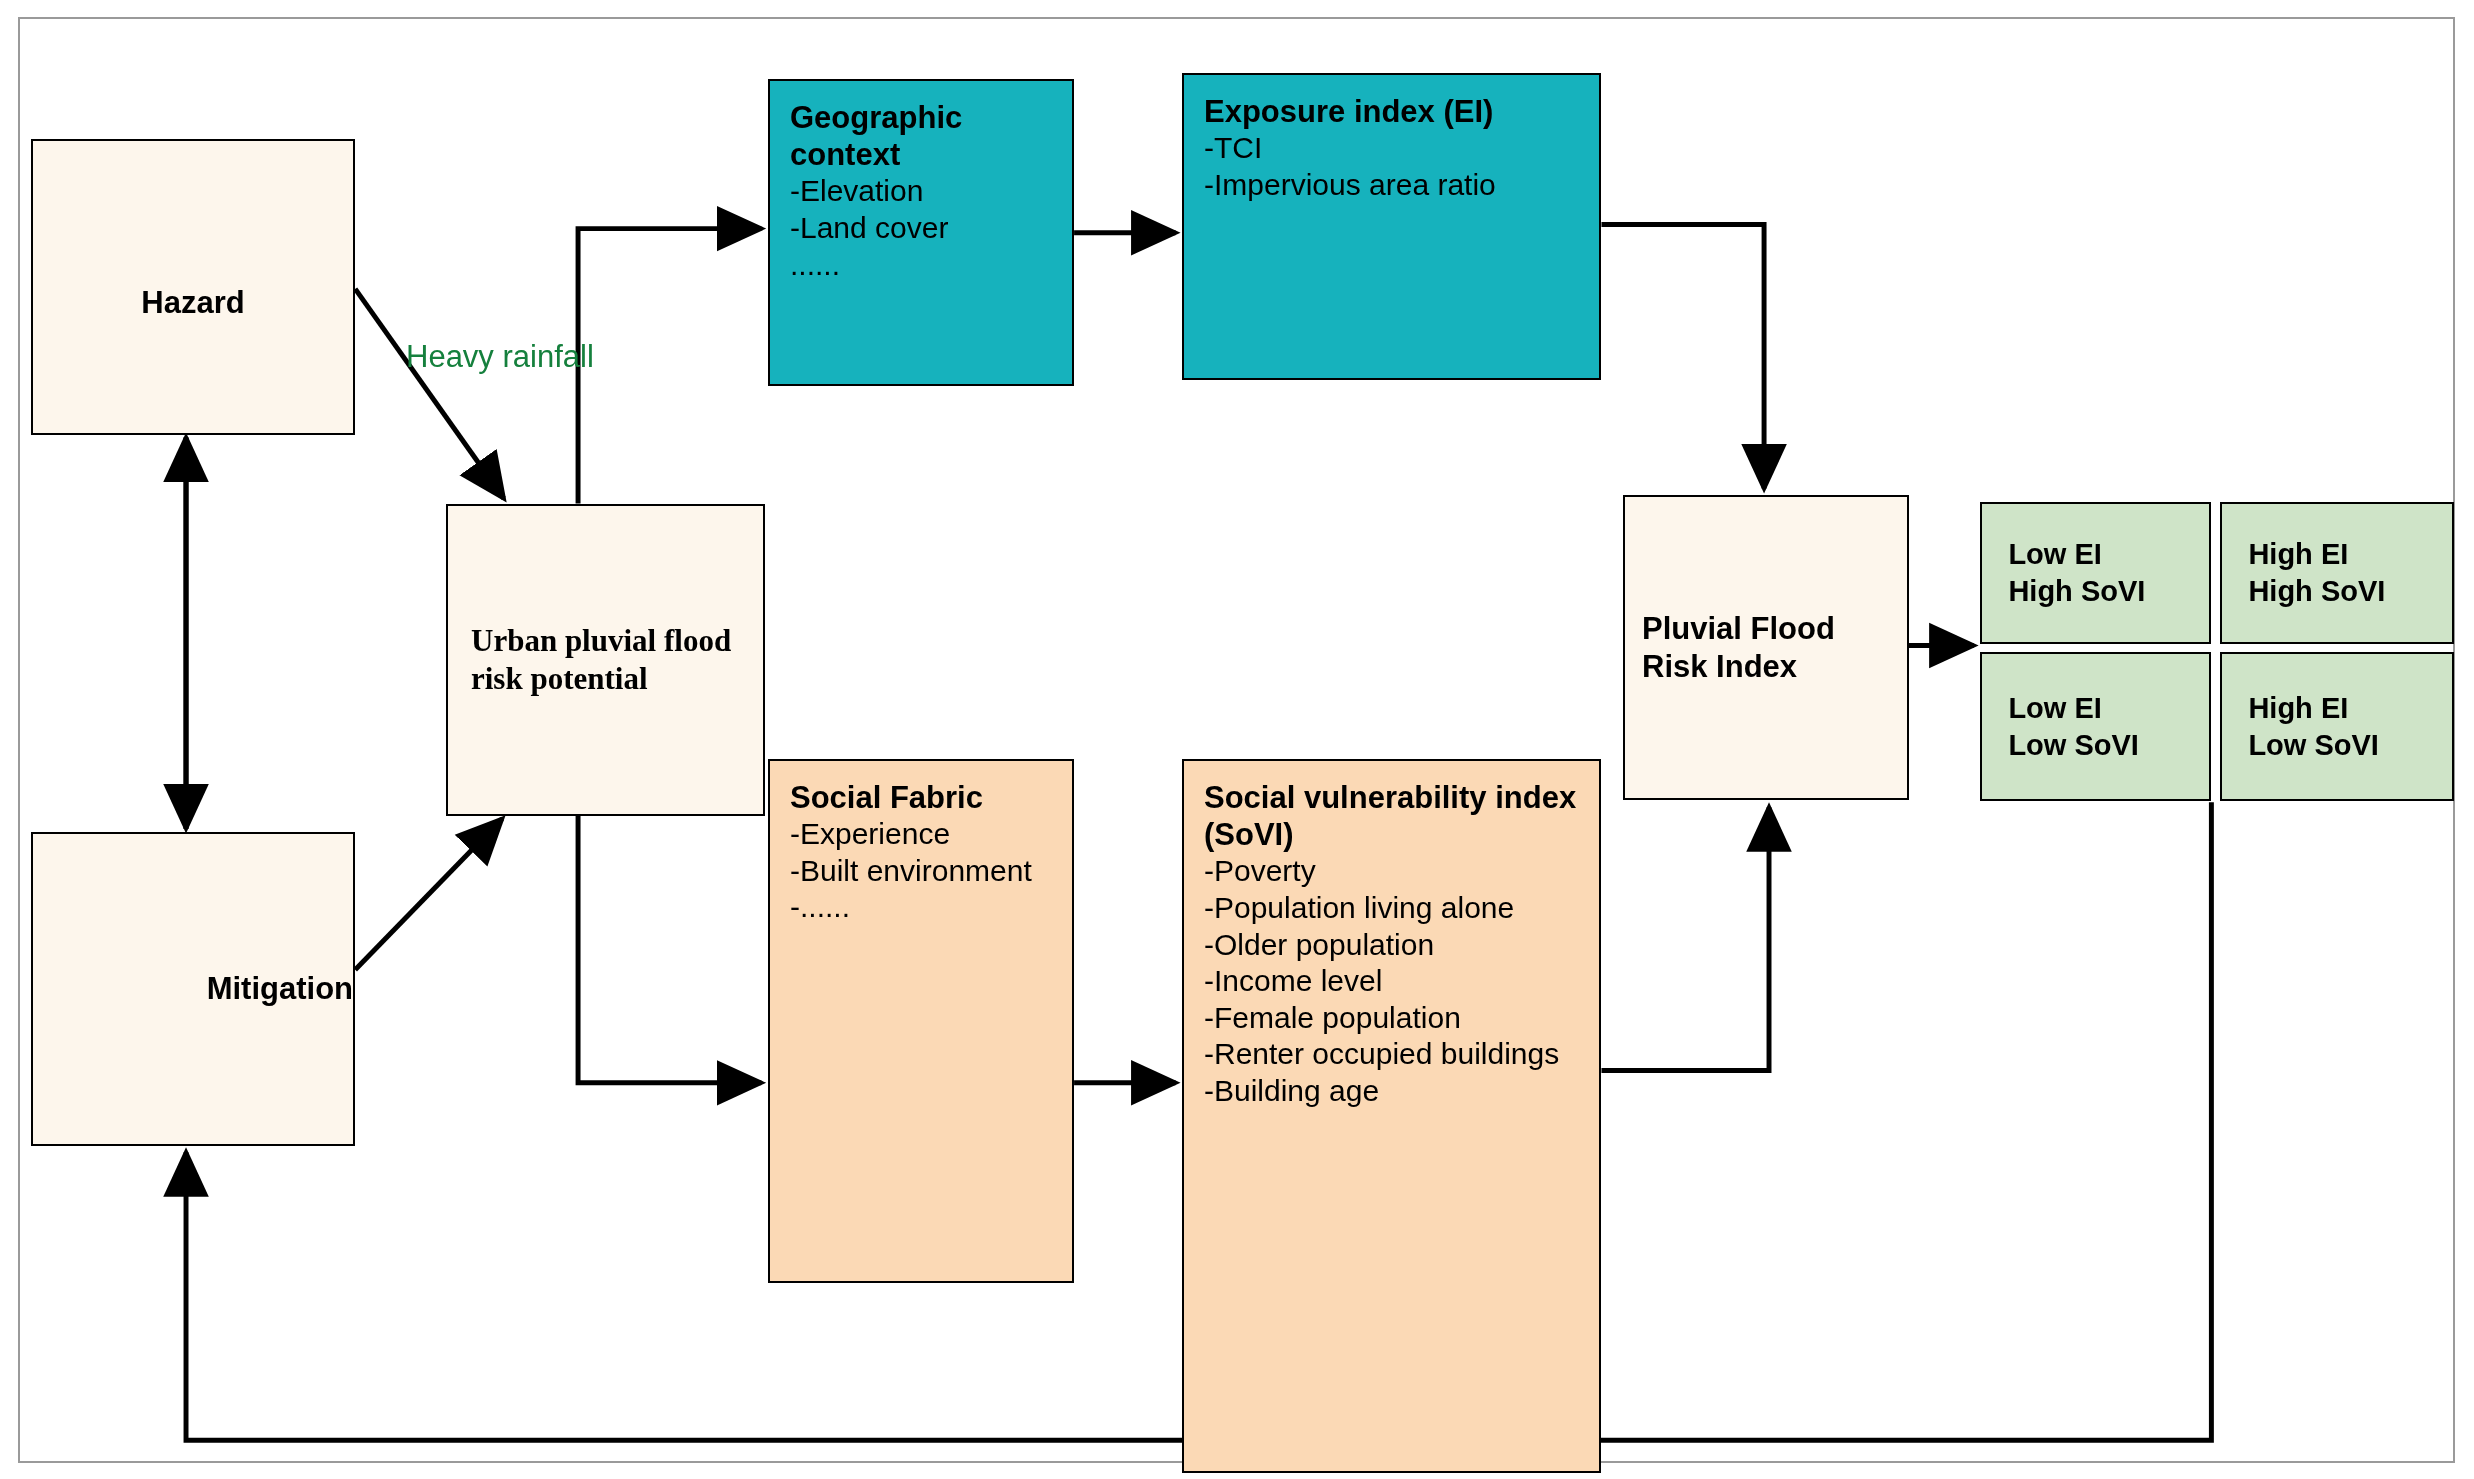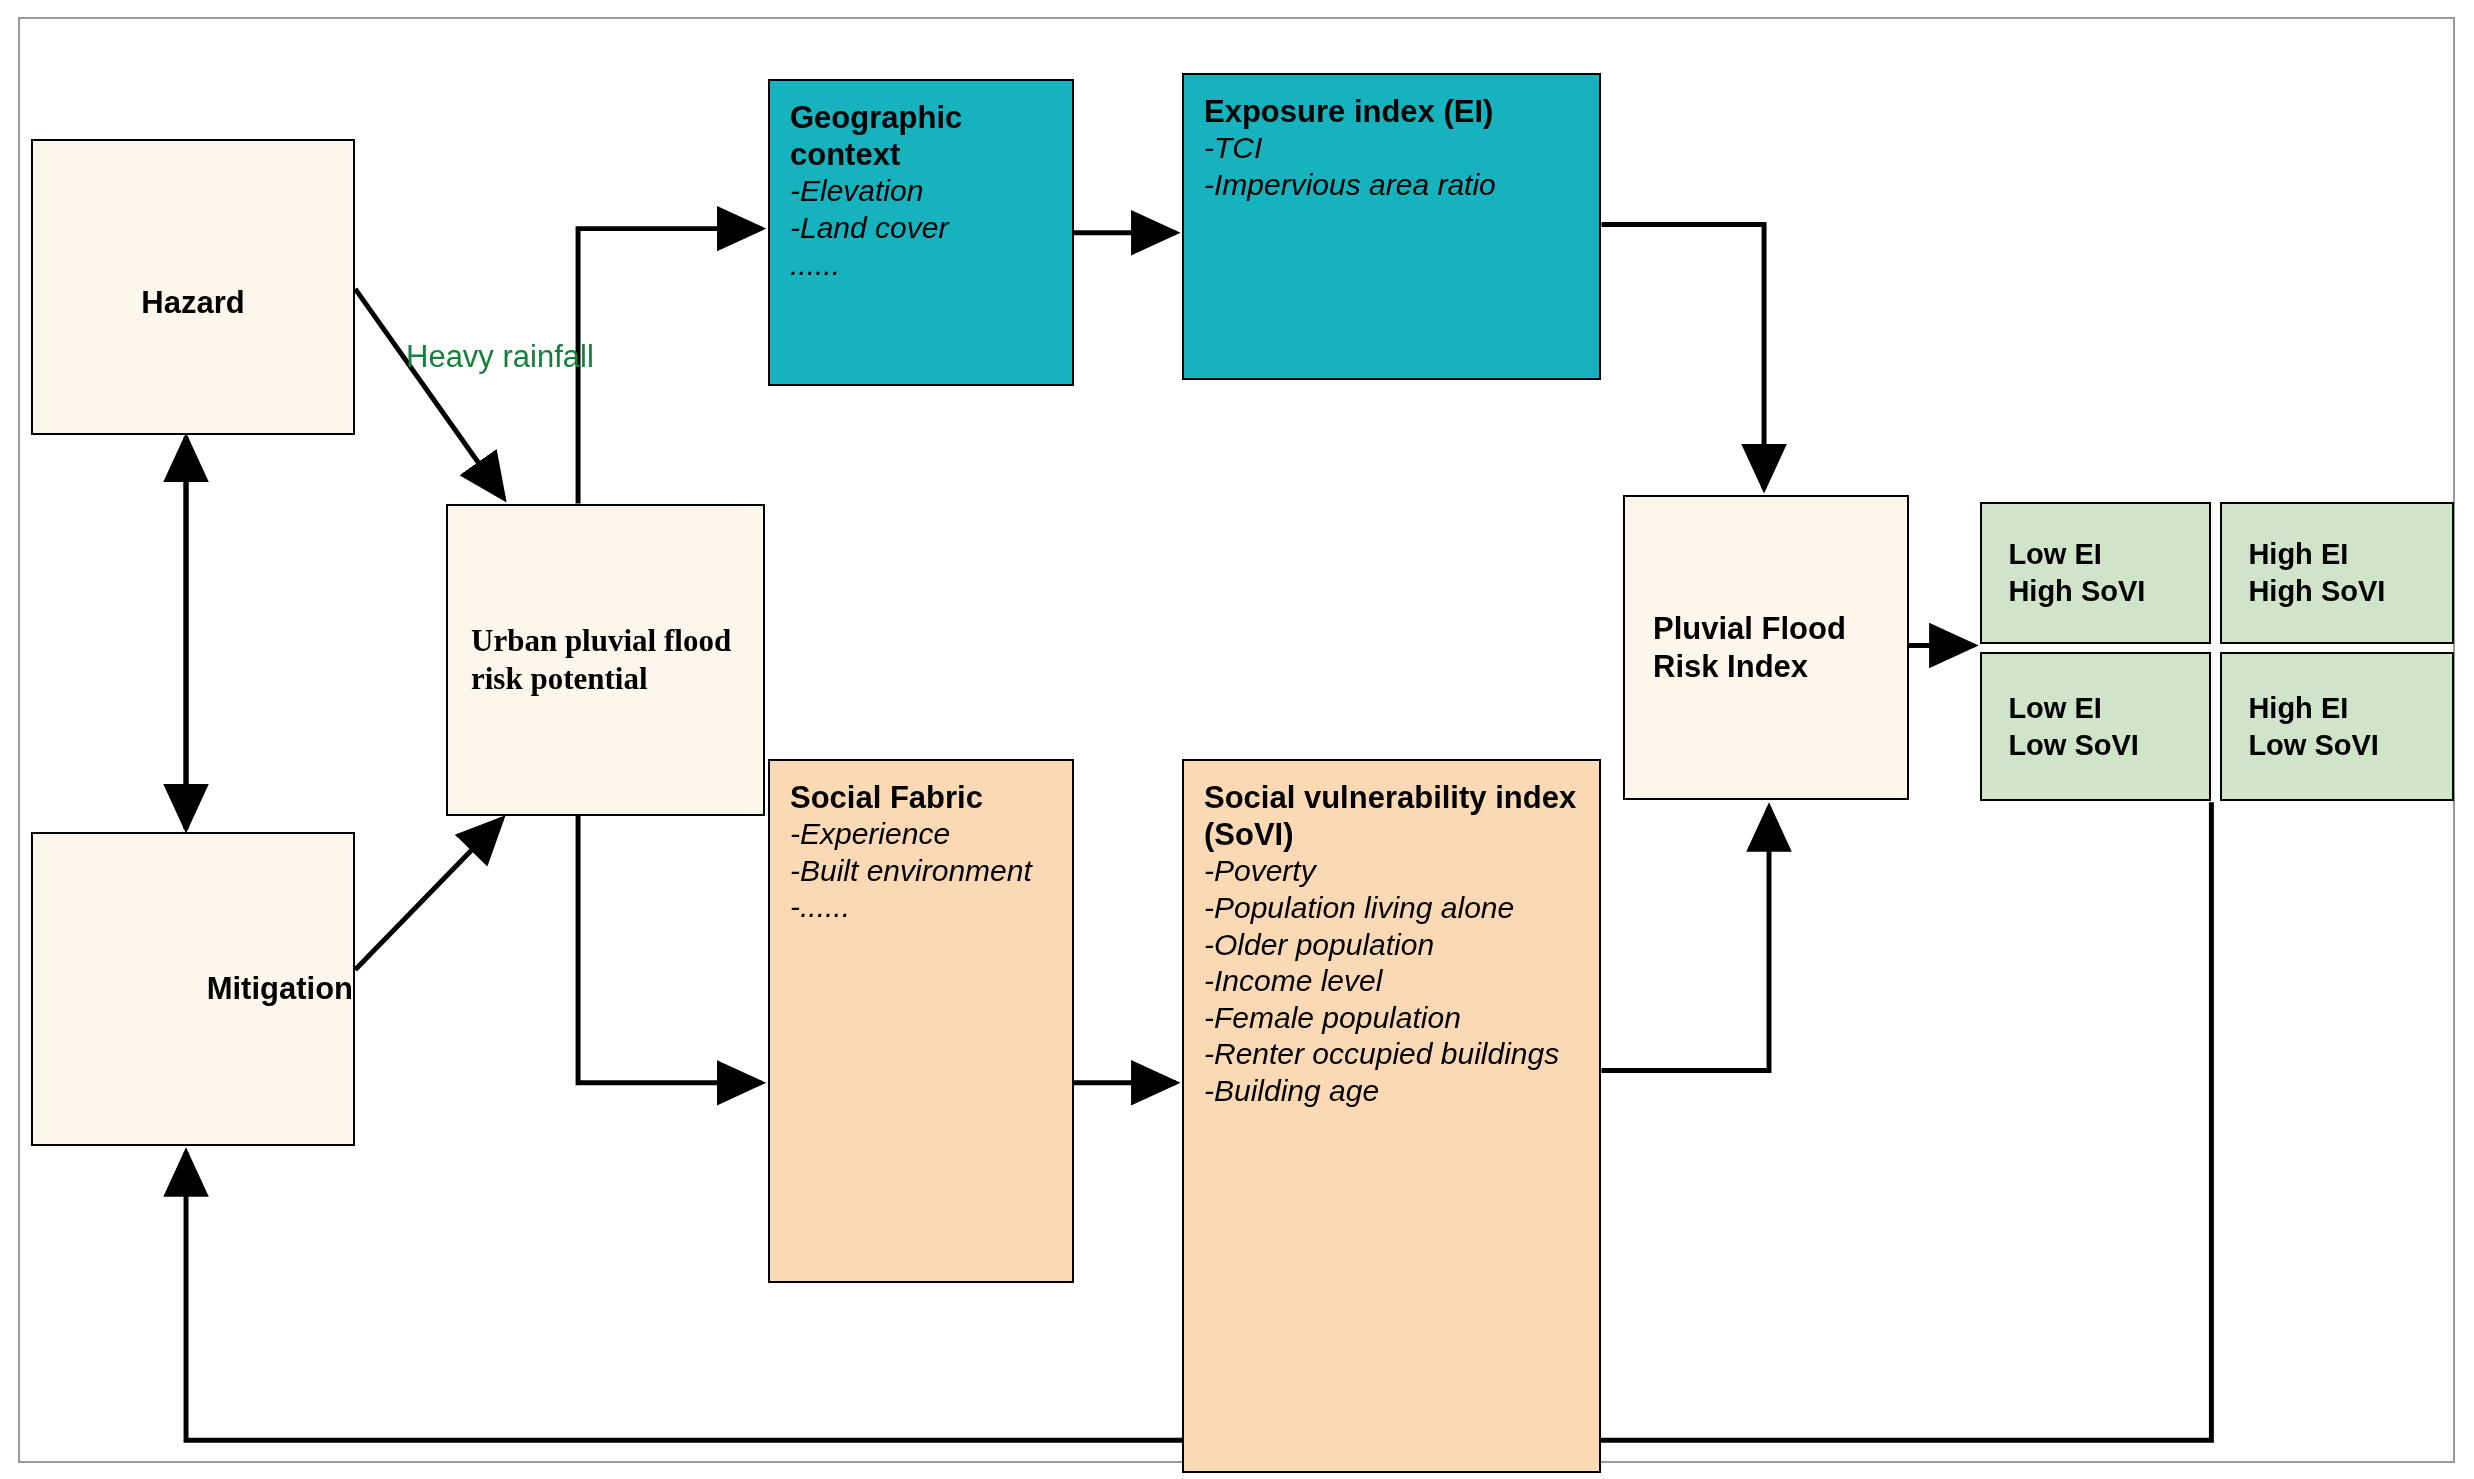--- a/index.html
+++ b/index.html
@@ -8,21 +8,21 @@
   #canvas{position:relative;width:2475px;height:1479px;background:#ffffff;overflow:hidden;}
 
   
   .frame{position:absolute;left:18px;top:16.5px;width:2437px;height:1446px;
          border:2.5px solid #9a9a9a;box-sizing:border-box;background:transparent;}
 
   .node{position:absolute;box-sizing:border-box;border:2.5px solid #000000;
         display:flex;flex-direction:column;justify-content:center;}
 
   .node .ttl{font-weight:bold;}
-  .node .lines{display:block;font-style:italic;}
+  .node .lines{display:block;}
   .node .ln{display:block;}
 
   
   .cream{background:#fdf6ec;}
   .teal {background:#16b2bd;}
   .peach{background:#fbd9b5;}
   .green{background:#cfe4c8;}
 
   
   #hazard{left:31px;top:139px;width:324px;height:296px;align-items:center;}
@@ -44,21 +44,21 @@
 
   
   #sfab{left:768px;top:759px;width:306px;height:524px;padding:18px 20px;justify-content:flex-start;}
   #sfab .ttl{font-size:31px;line-height:1.2;}
   #sfab .ln{font-size:30px;line-height:1.22;}
   #sovi{left:1182px;top:759px;width:419px;height:714px;padding:18px 20px;justify-content:flex-start;}
   #sovi .ttl{font-size:31px;line-height:1.2;}
   #sovi .ln{font-size:30px;line-height:1.22;}
 
   
-  #pfri{left:1623px;top:495px;width:286px;height:305px;padding:0 28px;}
+  #pfri{left:1623px;top:495px;width:286px;height:305px;padding:0 17px;}
   #pfri .ttl{font-size:31px;line-height:1.22;}
 
   
   #q-lh{left:1980px;top:502px;width:231px;height:142px;padding-left:26.4px;}
   #q-hh{left:2220px;top:502px;width:234px;height:142px;padding-left:26.4px;}
   #q-ll{left:1980px;top:652px;width:231px;height:149px;padding-left:26.4px;}
   #q-hl{left:2220px;top:652px;width:234px;height:149px;padding-left:26.4px;}
   .green .ttl{font-size:29px;line-height:1.26;}
 
   svg.wires{position:absolute;left:0;top:0;width:2475px;height:1479px;pointer-events:none;}

